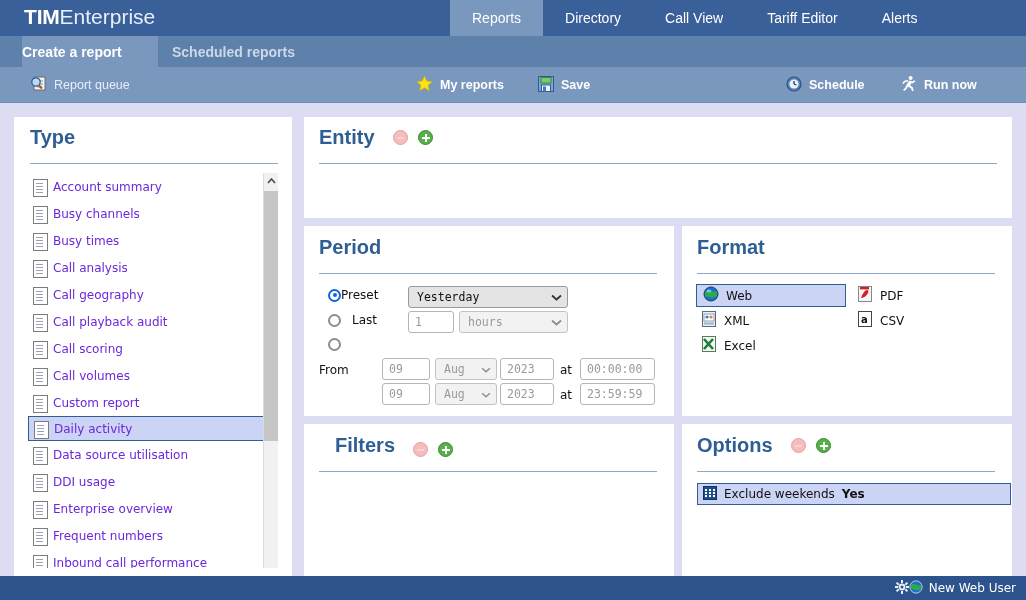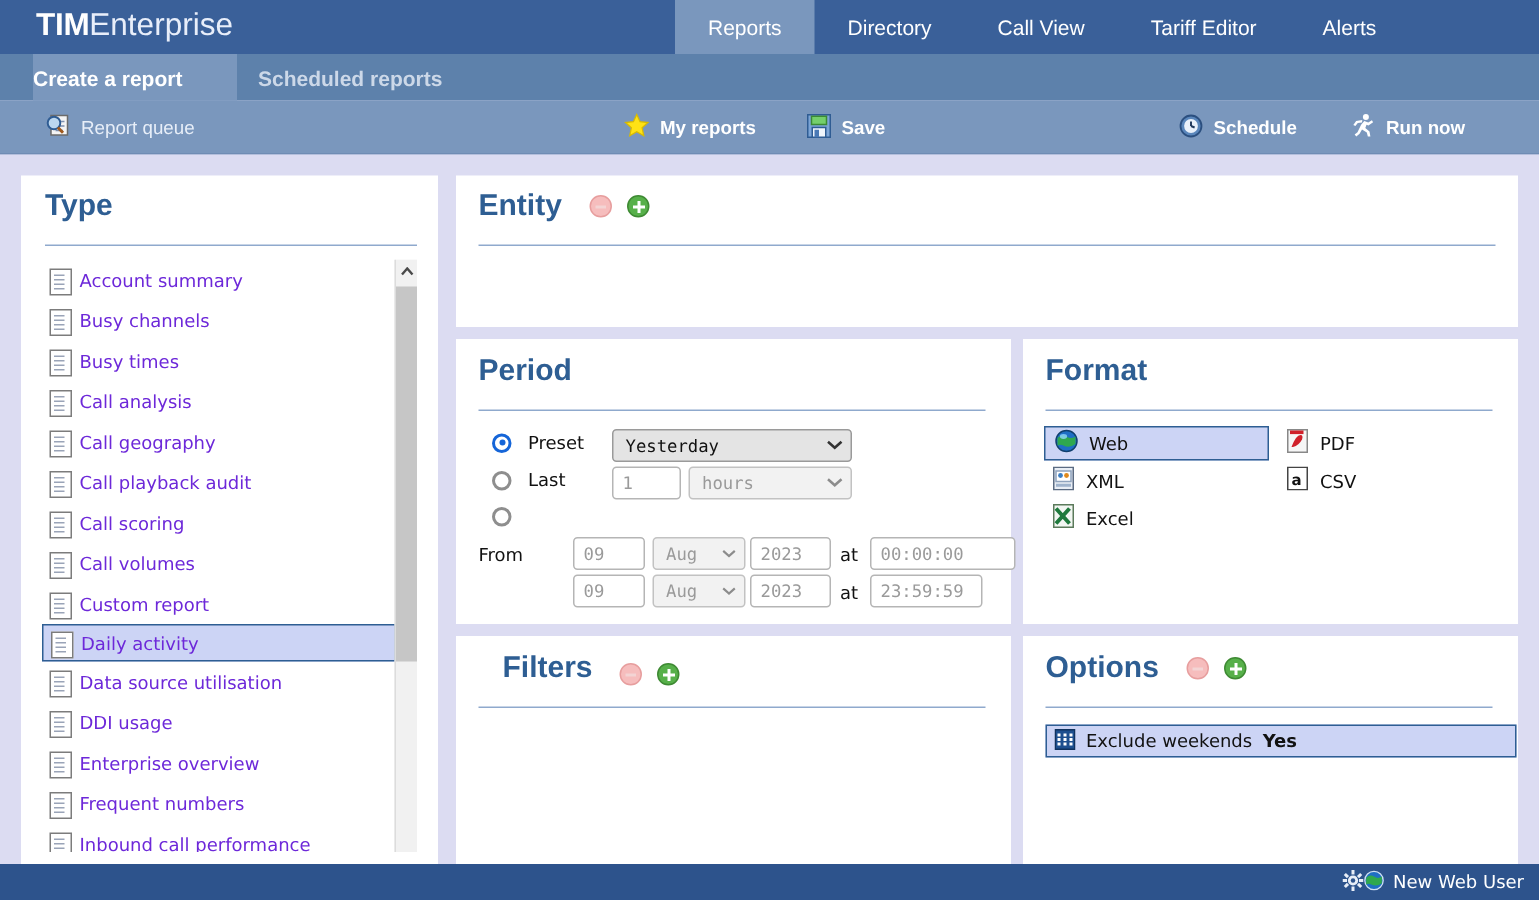--- a/index.html
+++ b/index.html
@@ -410,21 +410,21 @@
         <span class="cicon minus" style="margin-left:8px;"></span>
         <span class="cicon plus"></span>
       </div>
       <div class="panel-rule" id="entity-rule"></div>
     </div>
 
     <div class="panel" id="period-panel">
       <div class="panel-title" id="period-title">Period</div>
       <div class="panel-rule" id="period-rule"></div>
 
-      <div class="prow" style="left:24px; top:62px; gap:11px;">
+      <div class="prow" style="left:24px; top:62px; ">
         <span class="radio on"></span>
         <span class="plabel">Preset</span>
       </div>
       <div class="sel" style="position:absolute; left:104px; top:60px; width:160px;">
         <span>Yesterday</span>
         <span class="cv">
           <svg width="11" height="7" viewBox="0 0 11 7">
               <polyline points="1,1.5 5.5,5.5 10,1.5" fill="none" stroke="#333" stroke-width="1.7"></polyline>
             </svg>
         </span>
@@ -457,21 +457,21 @@
       <div class="sel dis" style="position:absolute; left:131px; top:132px; width:62px;">
         <span>Aug</span>
         <span class="cv"><svg width="10" height="6" viewBox="0 0 11 7">
               <polyline points="1,1.5 5.5,5.5 10,1.5" fill="none" stroke="#8c8c8c" stroke-width="1.7"></polyline>
             </svg></span>
       </div>
       <div class="txt" style="position:absolute; left:196px; top:132px; width:54px;">
           <span>2023</span>
         </div>
       <div class="plabel" style="position:absolute; left:256px; top:137px;">at</div>
-      <div class="txt" style="position:absolute; left:276px; top:132px; width:97px;">
+      <div class="txt" style="position:absolute; left:276px; top:132px; width:75px;">
           <span>00:00:00</span>
         </div>
 
       <div class="plabel" style="position:absolute; left:15px; top:168px;margin-top:44px;">To</div>
       <div class="txt" style="position:absolute; left:78px; top:157px; width:48px;">
           <span>09</span>
         </div>
       <div class="sel dis" style="position:absolute; left:131px; top:157px; width:62px;">
         <span>Aug</span>
         <span class="cv"><svg width="10" height="6" viewBox="0 0 11 7">

